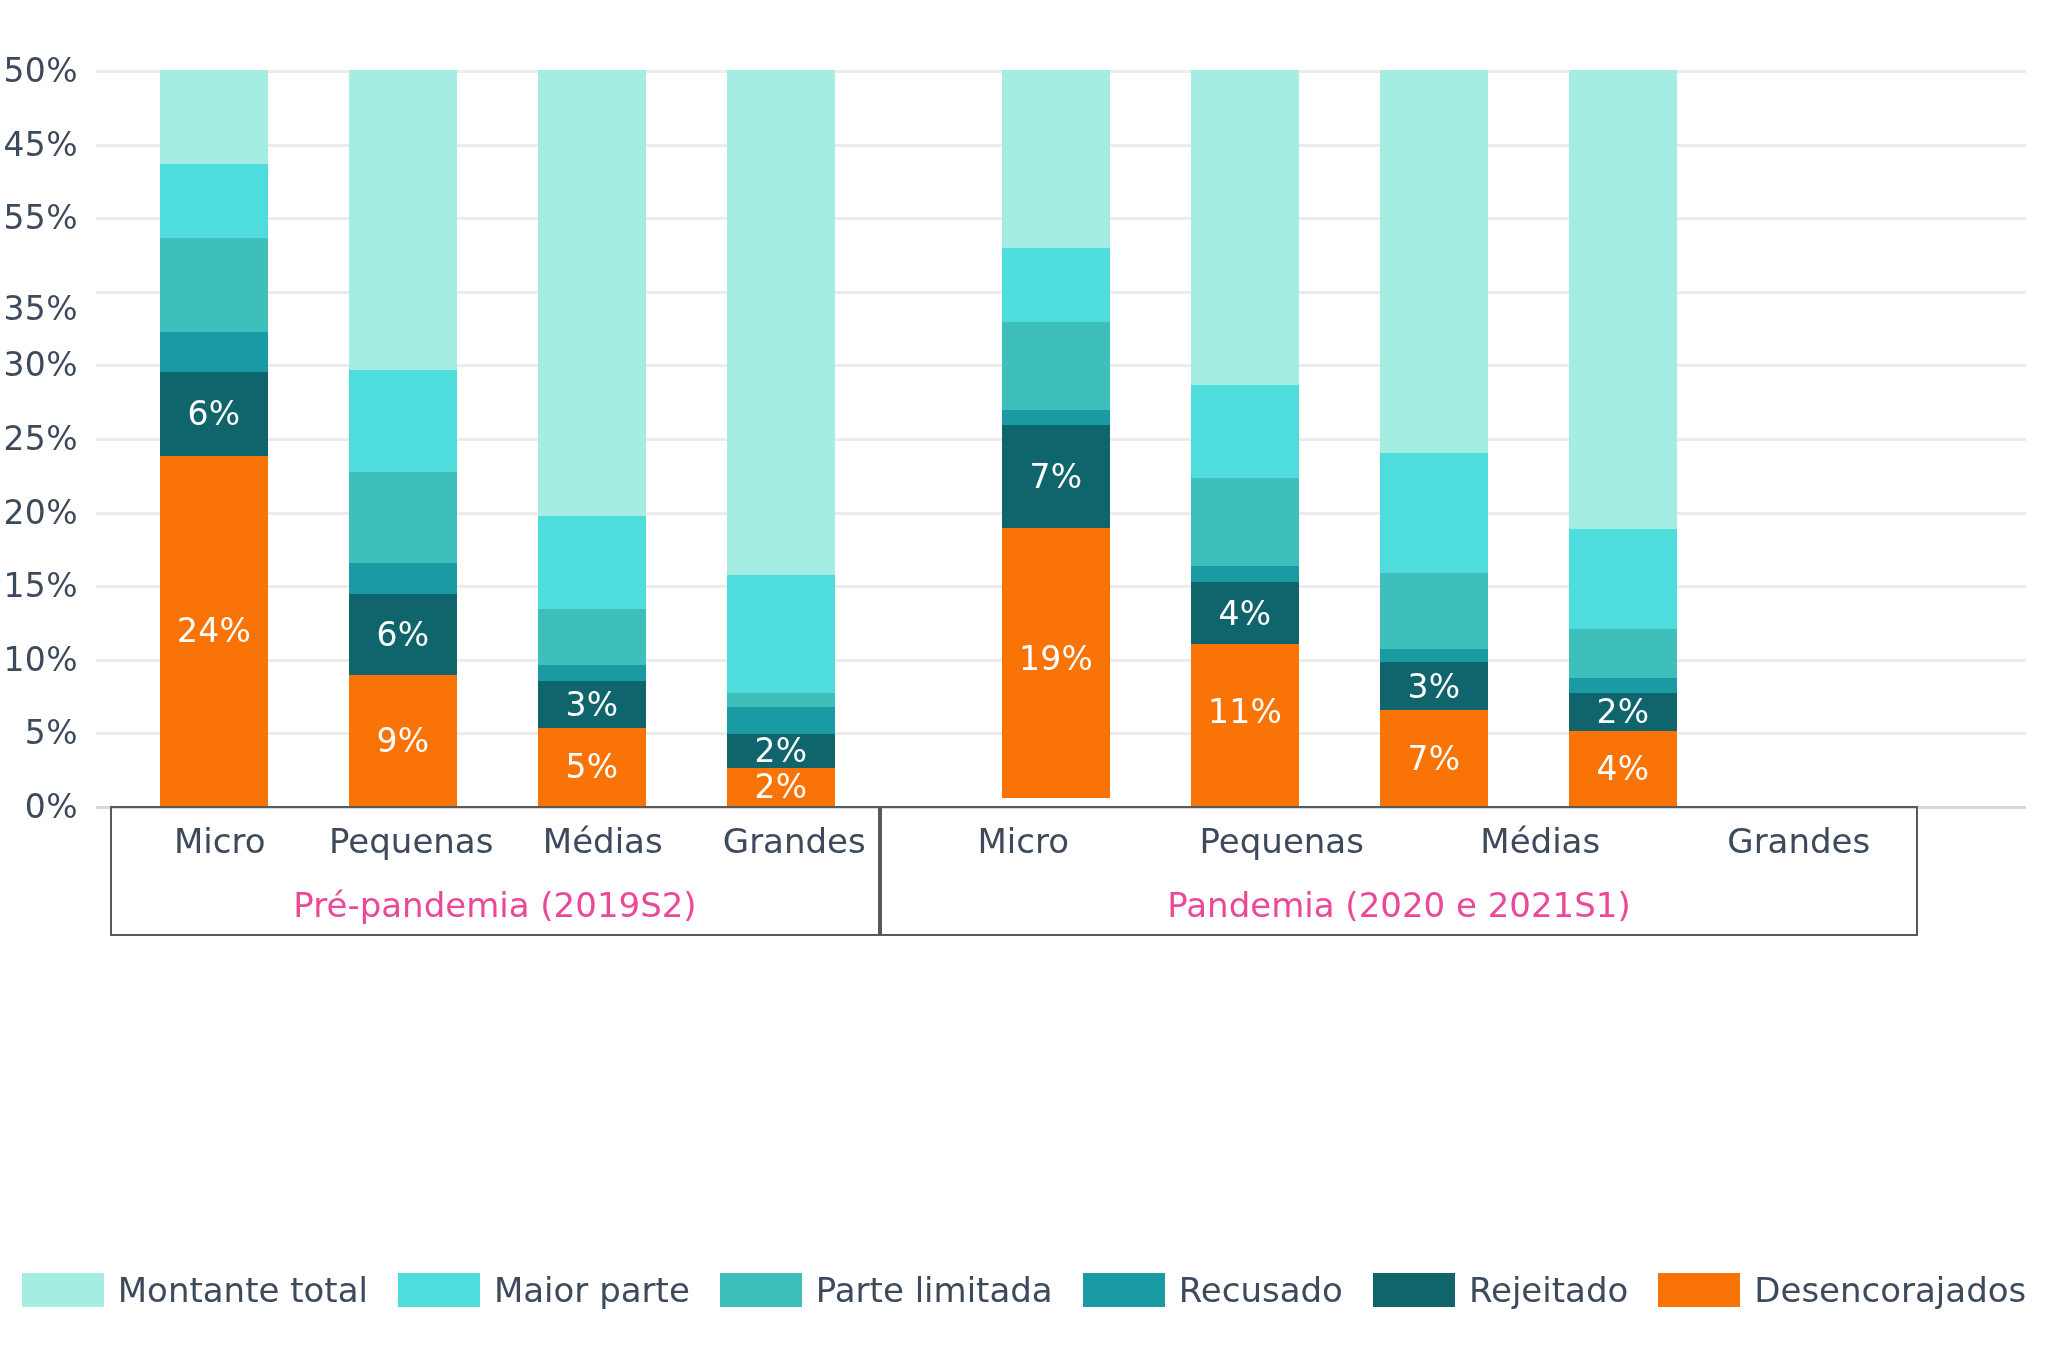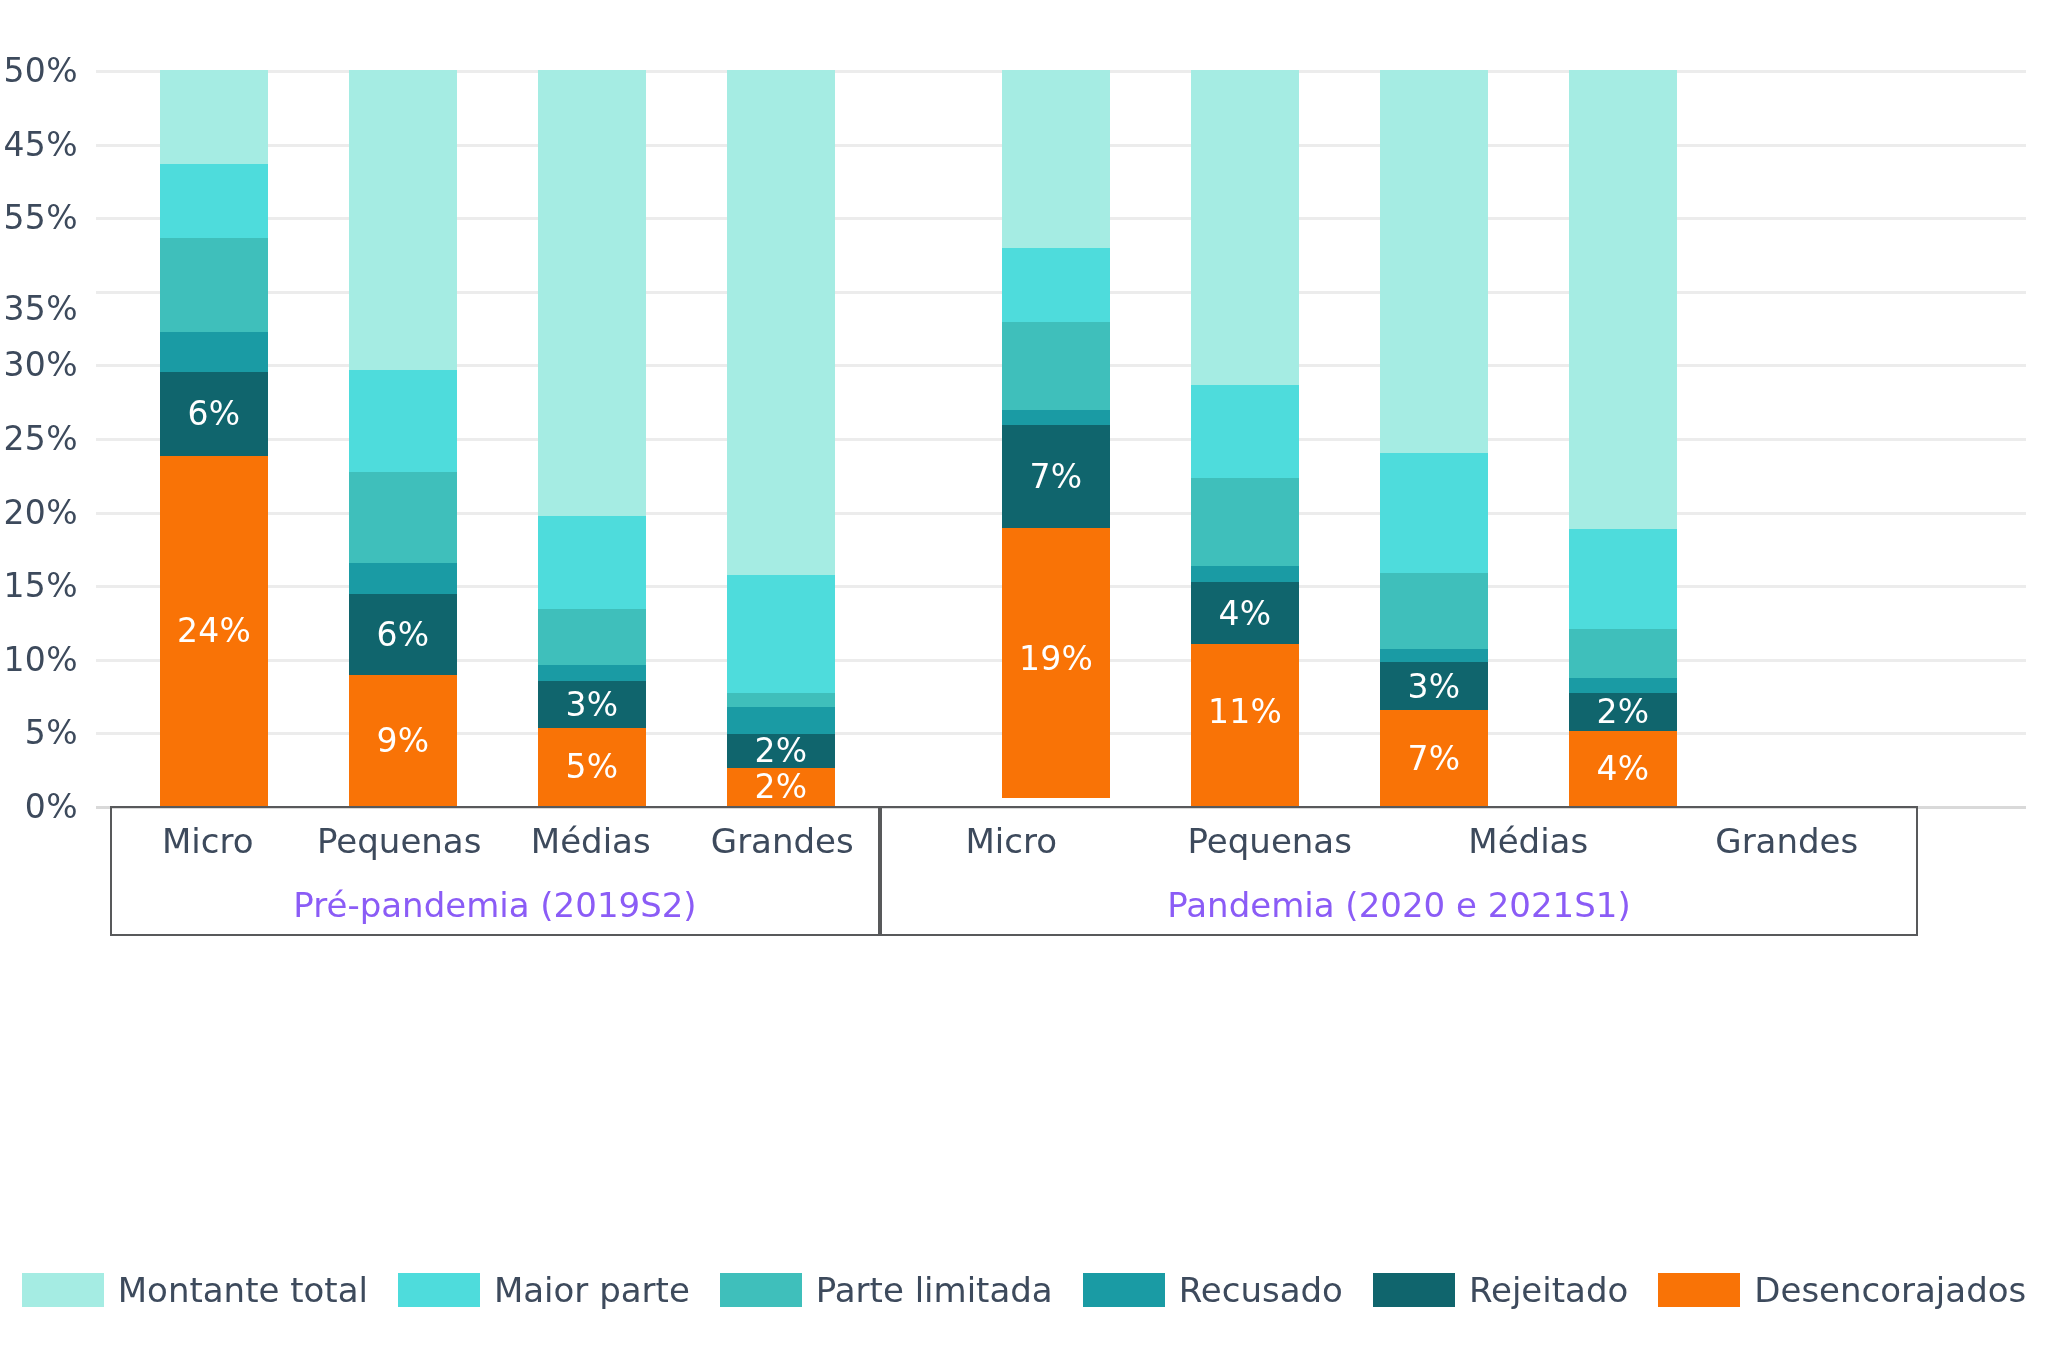--- a/index.html
+++ b/index.html
@@ -112,40 +112,41 @@
     border: 2px solid #58595b;
     box-sizing: border-box;
   }
   .cat-group + .cat-group { }
   .cat-row-top {
     position: absolute;
     left: 0; top: 0;
     width: 100%;
     height: 66px;
     display: flex;
+    padding-left: 12px;
   }
   .cat-cell {
     flex: 1 1 0;
     display: flex;
     align-items: center;
     justify-content: center;
     font-size: 34px;
     color: #3d4a5c;
     white-space: nowrap;
   }
   .cat-row-bottom {
     position: absolute;
     left: 0; top: 66px;
     width: 100%;
     height: 62px;
     display: flex;
     align-items: center;
     justify-content: center;
     font-size: 34px;
-    color: #8b5cf6;
+    color: #ec4899;
     white-space: nowrap;
   }
 
   
   .legend {
     position: absolute;
     left: 0;
     top: 1270px;
     width: 2048px;
     display: flex;

